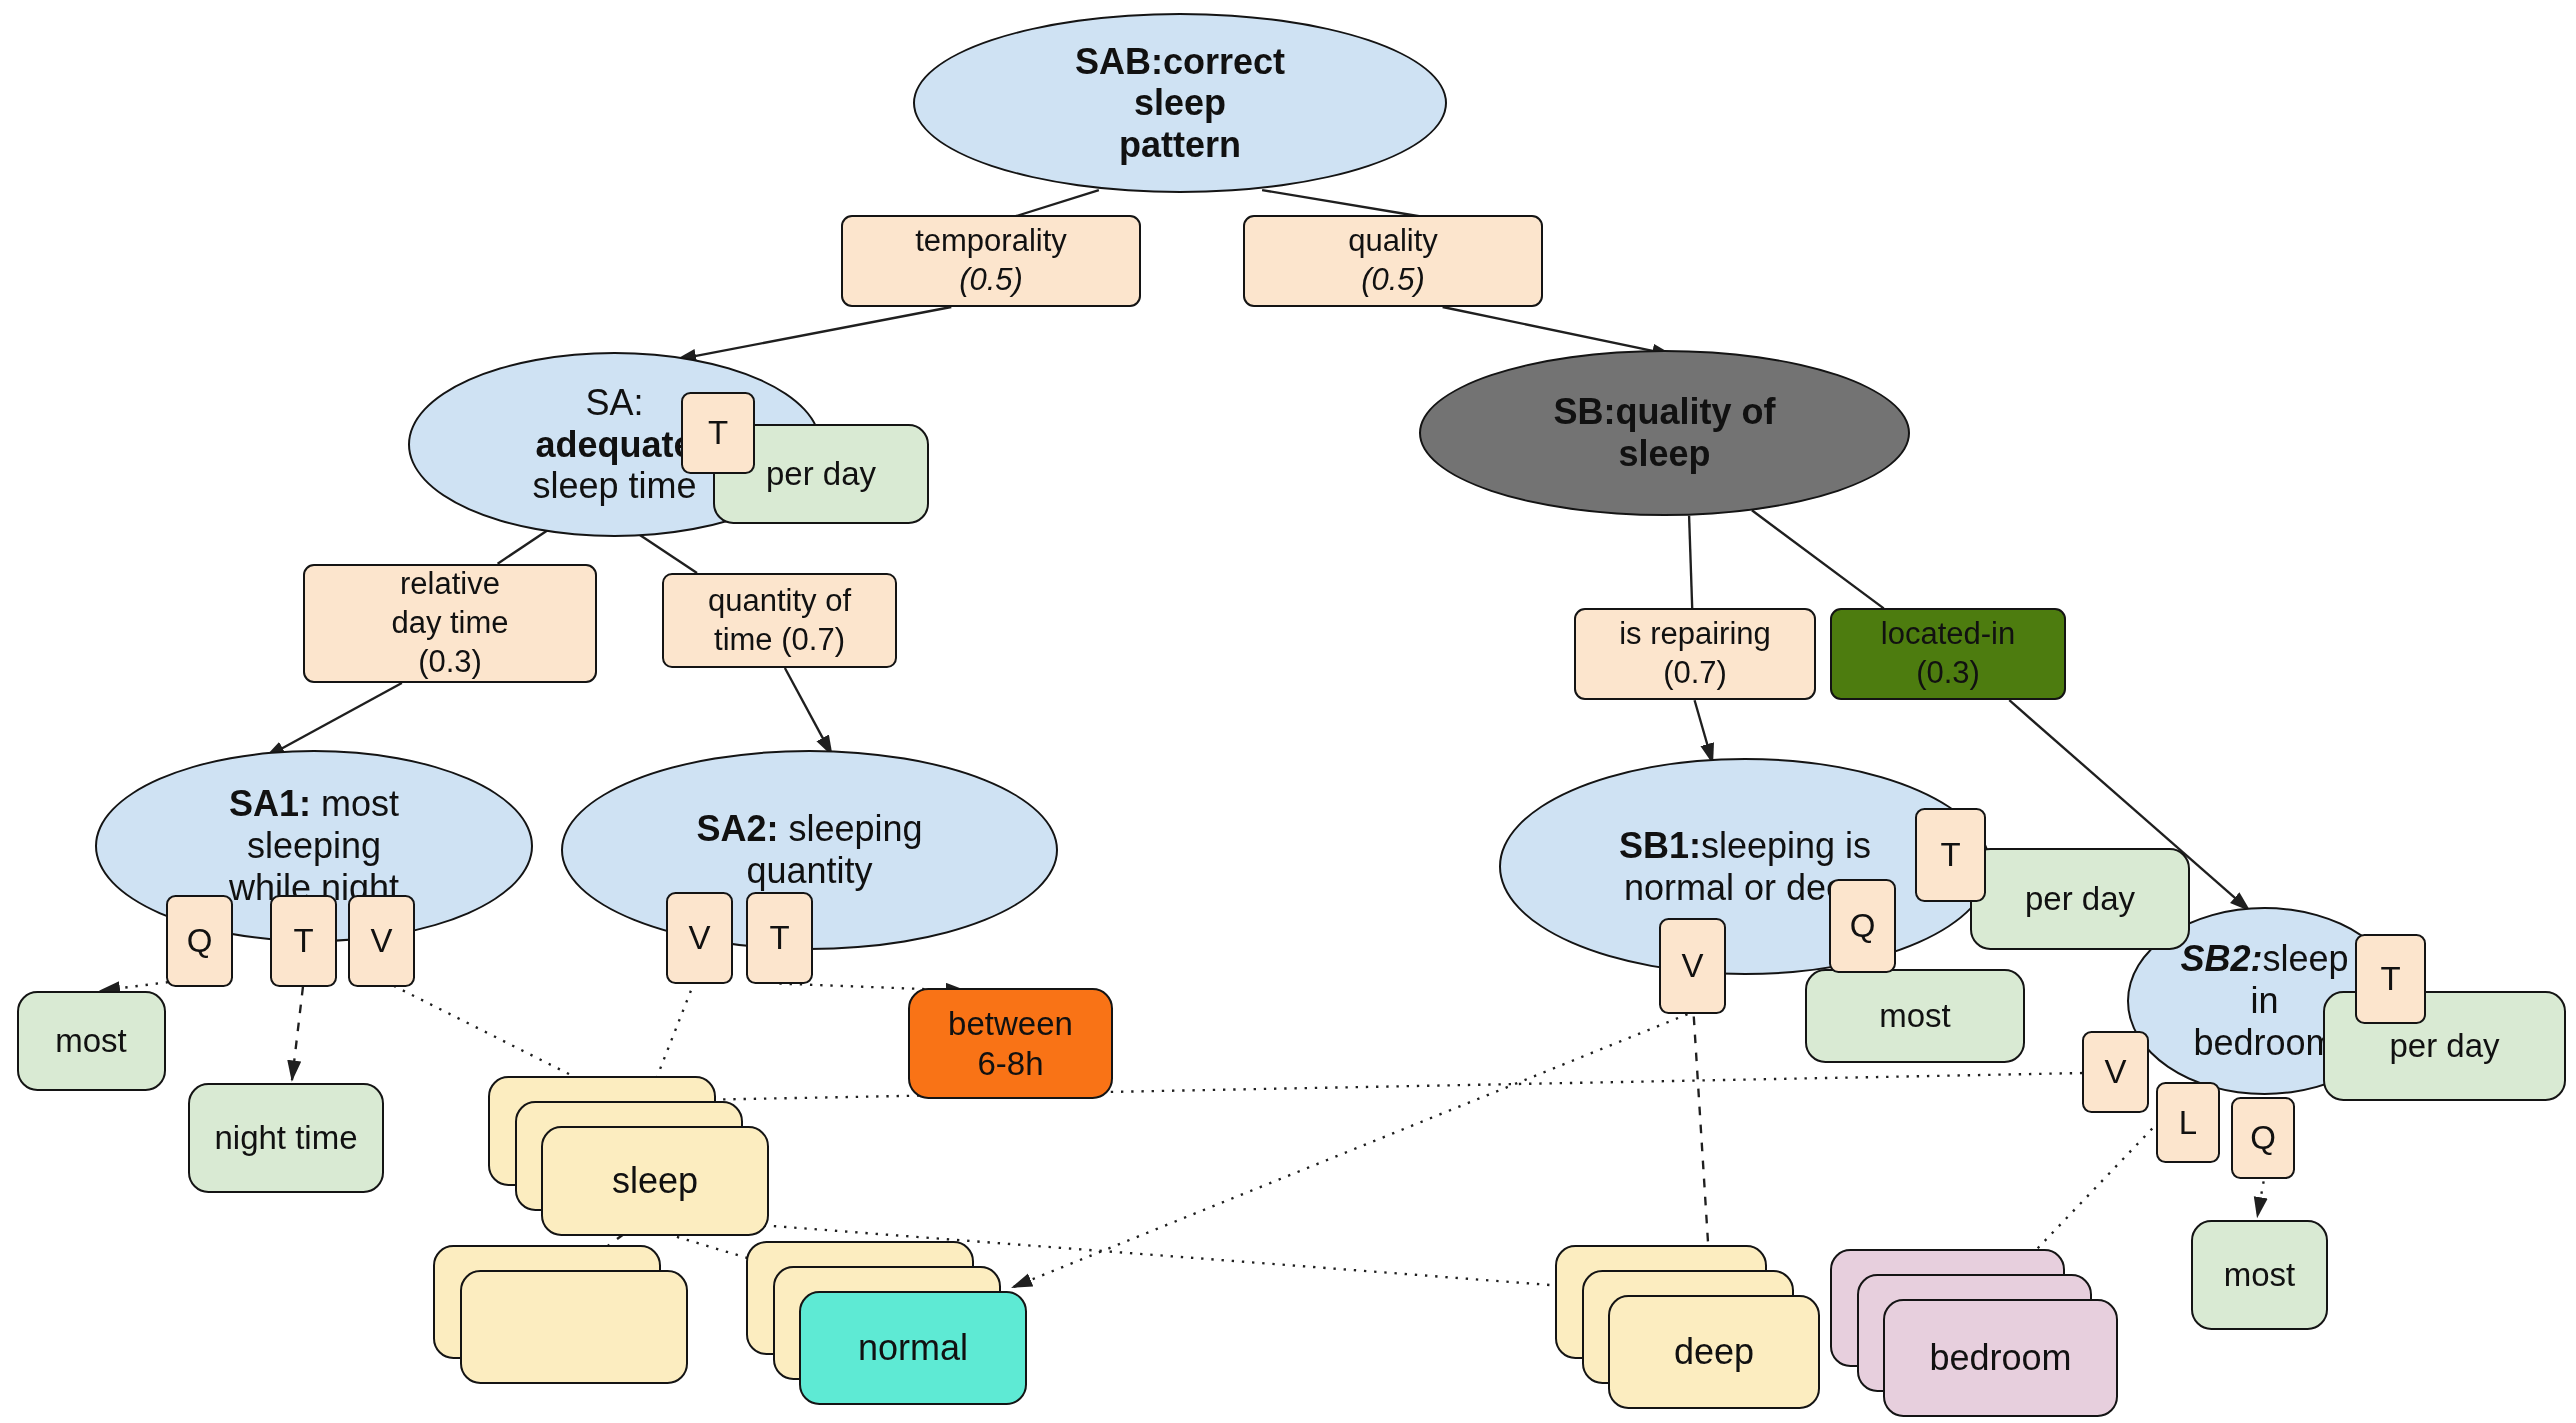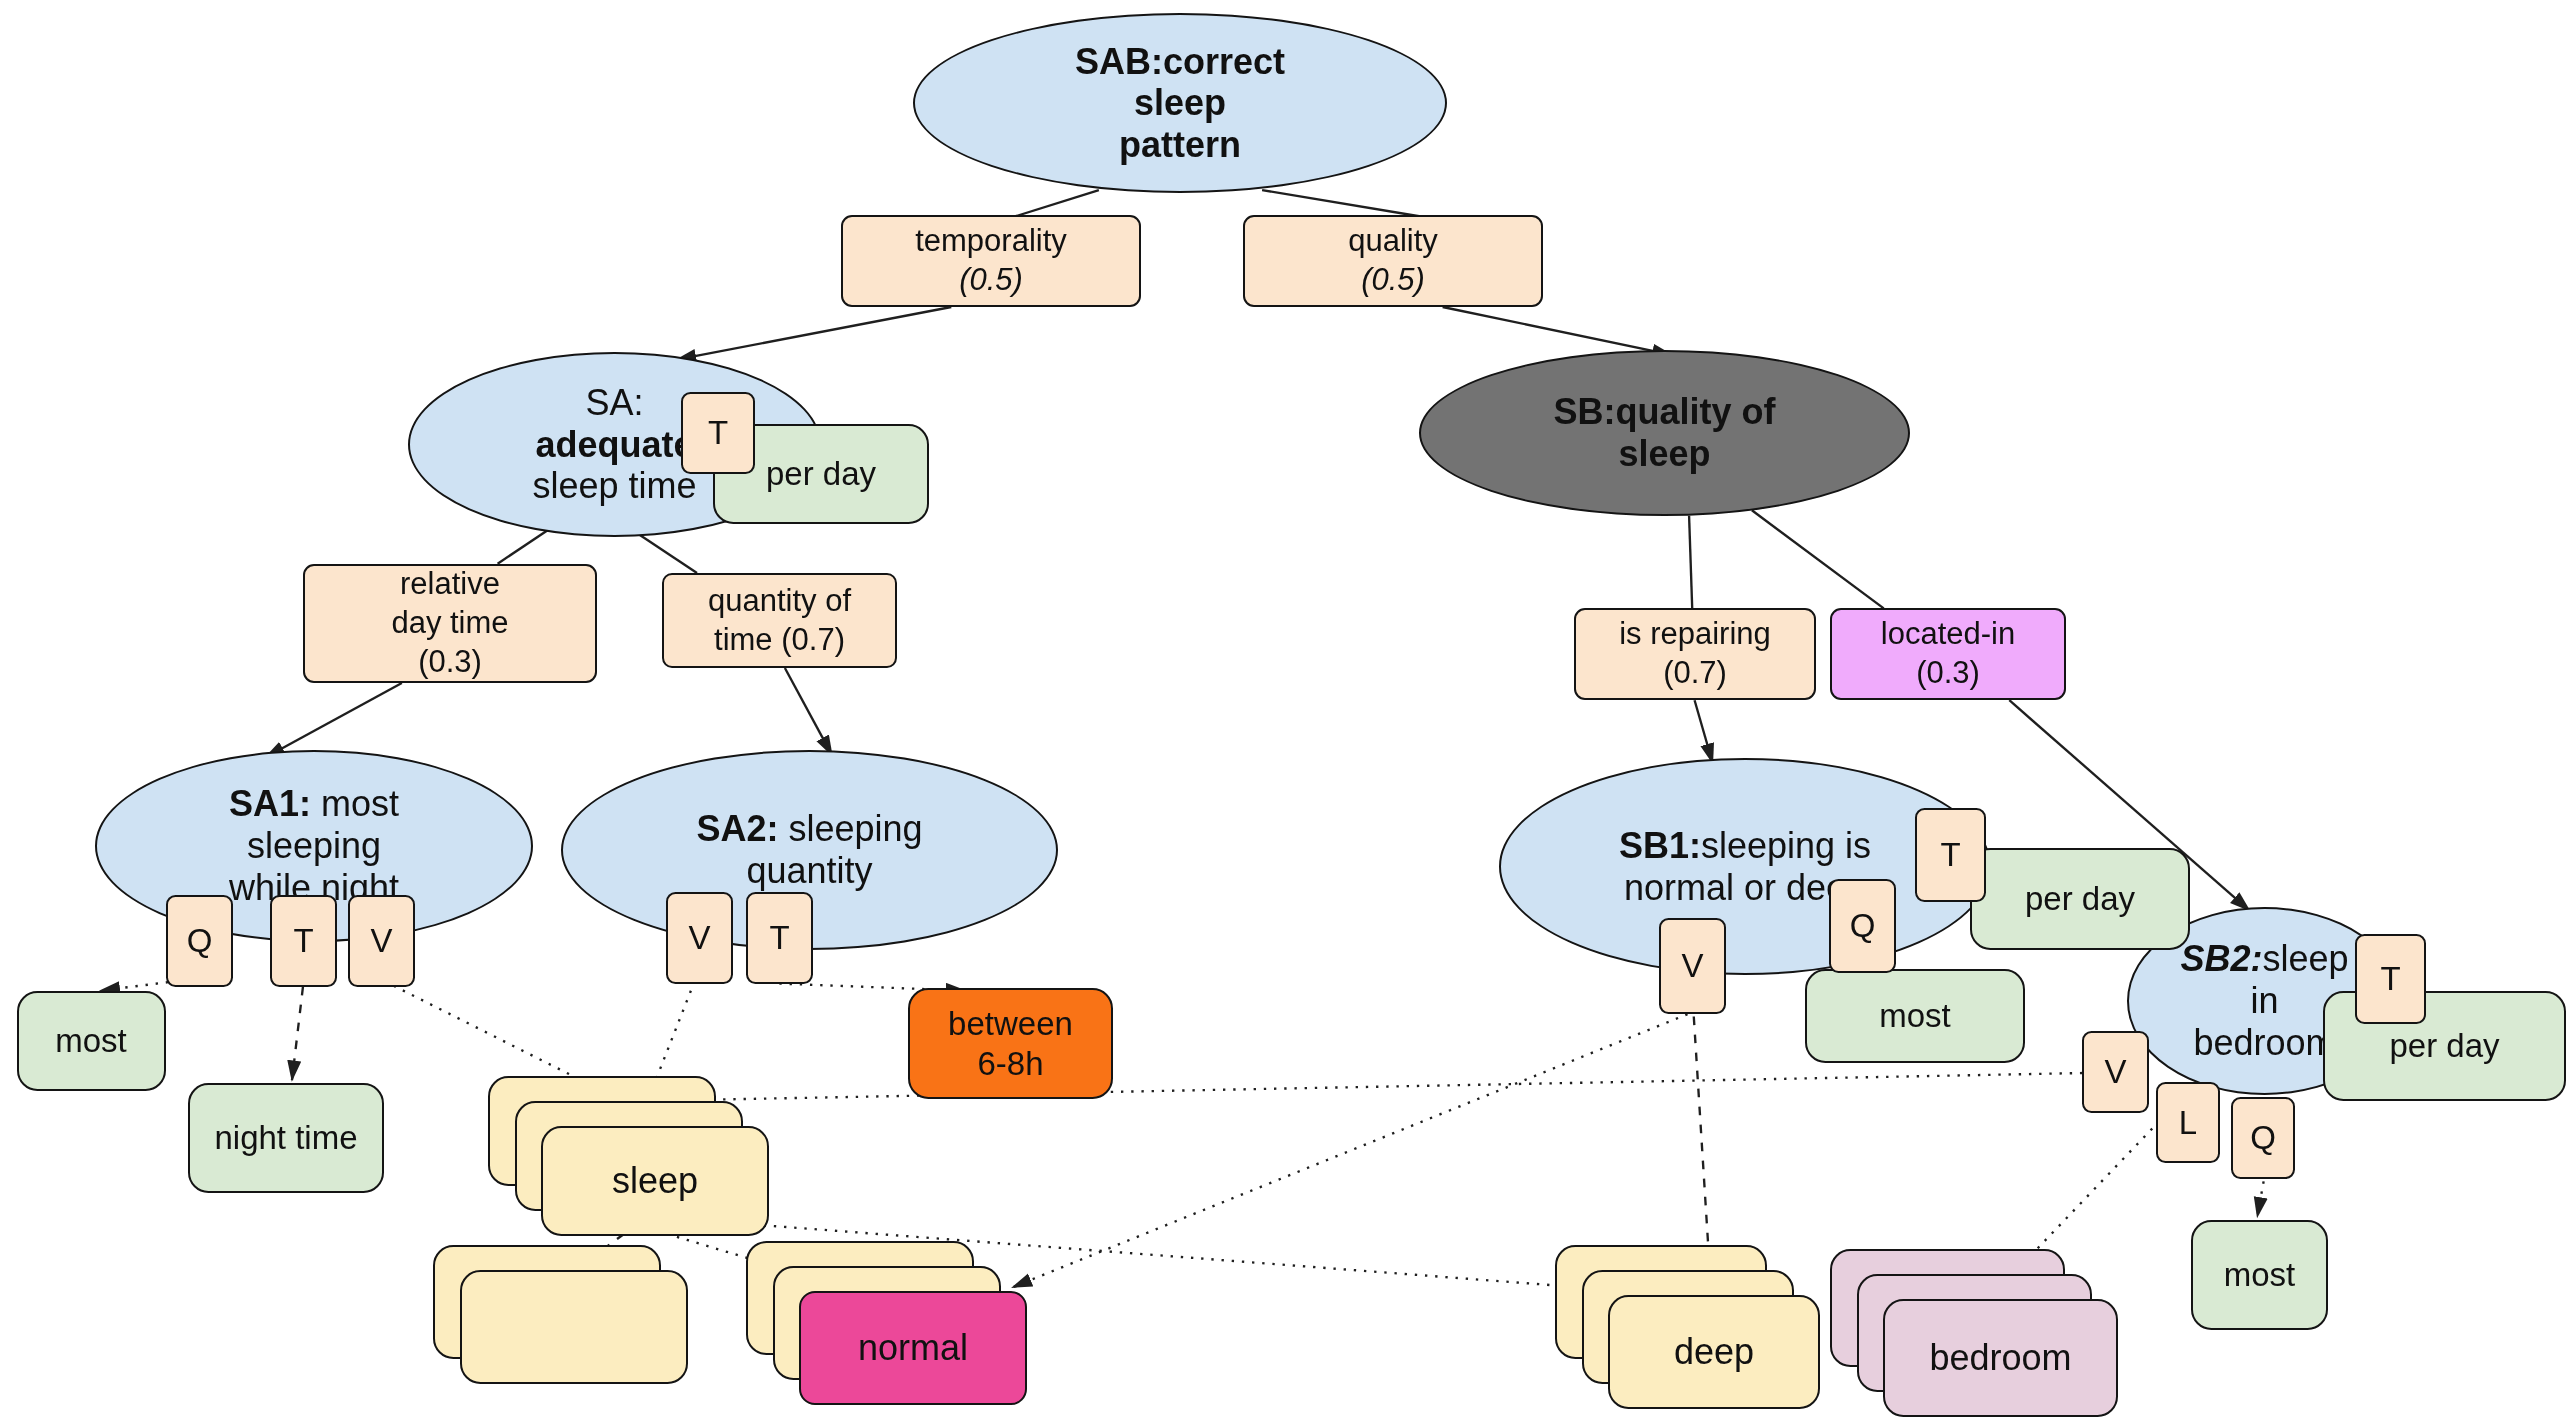--- a/index.html
+++ b/index.html
@@ -112,21 +112,21 @@
         <div class="line-row"><span>(0.3)</span></div>
       </div>
       <div class="node rel" style="left: 662px; top: 573px; width: 235px; height: 95px; background: rgb(252, 229, 205); border-radius: 10px;">
         <div class="line-row"><span>quantity of</span></div>
         <div class="line-row"><span>time (0.7)</span></div>
       </div>
       <div class="node rel" style="left: 1574px; top: 608px; width: 242px; height: 92px; background: rgb(252, 229, 205);">
         <div class="line-row"><span>is repairing</span></div>
         <div class="line-row"><span>(0.7)</span></div>
       </div>
-      <div class="node rel" style="left: 1830px; top: 608px; width: 236px; height: 92px; background: #f0abfc;">
+      <div class="node rel" style="left: 1830px; top: 608px; width: 236px; height: 92px; background: #4d7c0f;">
         <div class="line-row"><span>located-in</span></div>
         <div class="line-row"><span>(0.3)</span></div>
       </div>
       <div class="node tag" style="left: 681px; top: 392px; width: 74px; height: 82px; background: rgb(252, 229, 205);">
         <div class="line-row"><span>T</span></div>
       </div>
       <div class="node tag" style="left: 166px; top: 895px; width: 67px; height: 92px; background: rgb(252, 229, 205);">
         <div class="line-row"><span>Q</span></div>
       </div>
       <div class="node tag" style="left: 270px; top: 895px; width: 67px; height: 92px; background: rgb(252, 229, 205);">
@@ -194,21 +194,21 @@
           <span>sleep</span>
         </div>
       </div>
       <div class="node stack" style="left: 433px; top: 1245px; width: 281px; height: 164px;">
         <div class="card" style="left: 0px; top: 0px; width: 228px; height: 114px; background: rgb(252, 237, 192);"></div>
         <div class="card" style="left: 27px; top: 25px; width: 228px; height: 114px; background: rgb(252, 237, 192);"></div>
       </div>
       <div class="node stack" style="left: 746px; top: 1241px; width: 281px; height: 164px;">
         <div class="card" style="left: 0px; top: 0px; width: 228px; height: 114px; background: rgb(252, 237, 192);"></div>
         <div class="card" style="left: 27px; top: 25px; width: 228px; height: 114px; background: rgb(252, 237, 192);"></div>
-        <div class="card" style="left: 53px; top: 50px; width: 228px; height: 114px; background: #ec4899; border-radius: 16px;">
+        <div class="card" style="left: 53px; top: 50px; width: 228px; height: 114px; background: #5eead4;">
           <span>normal</span>
         </div>
       </div>
       <div class="node stack" style="left: 1555px; top: 1245px; width: 265px; height: 164px;">
         <div class="card" style="left: 0px; top: 0px; width: 212px; height: 114px; background: rgb(252, 237, 192);"></div>
         <div class="card" style="left: 27px; top: 25px; width: 212px; height: 114px; background: rgb(252, 237, 192);"></div>
         <div class="card" style="left: 53px; top: 50px; width: 212px; height: 114px; background: rgb(252, 237, 192);">
           <span>deep</span>
         </div>
       </div>

